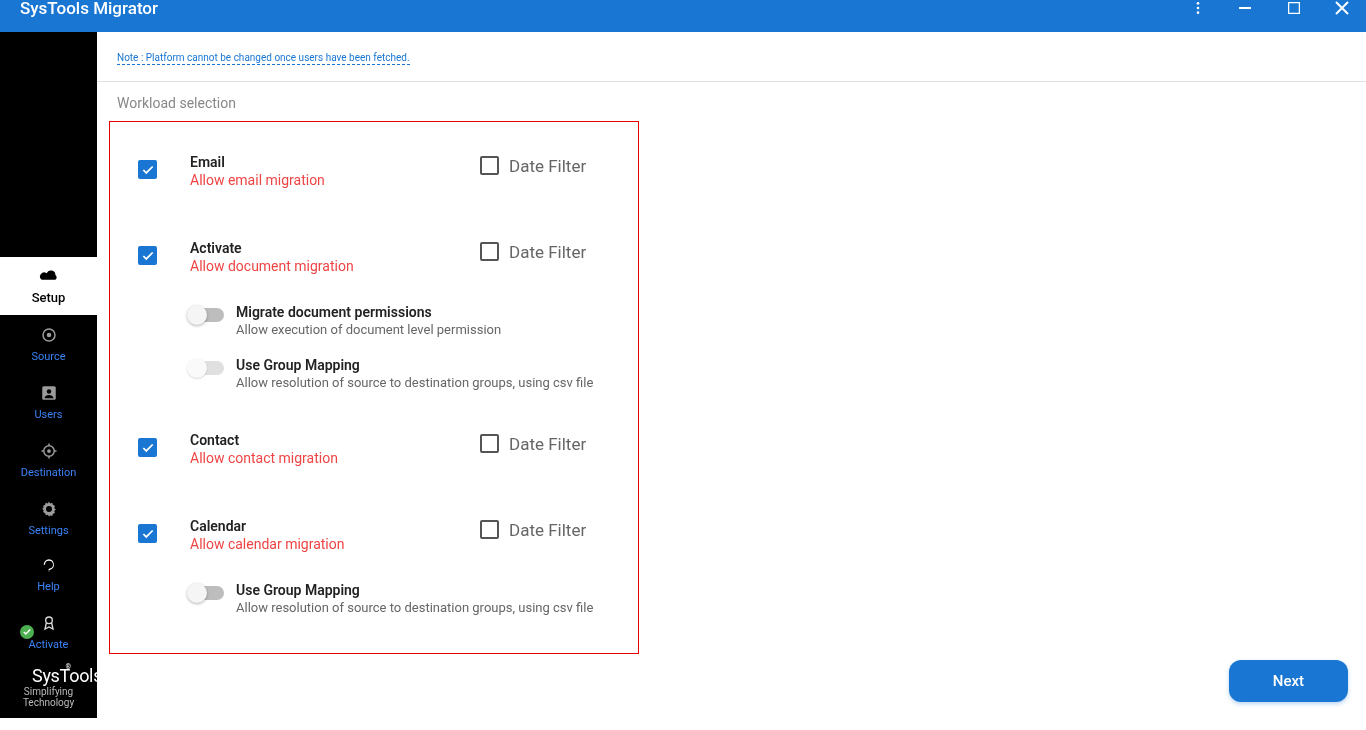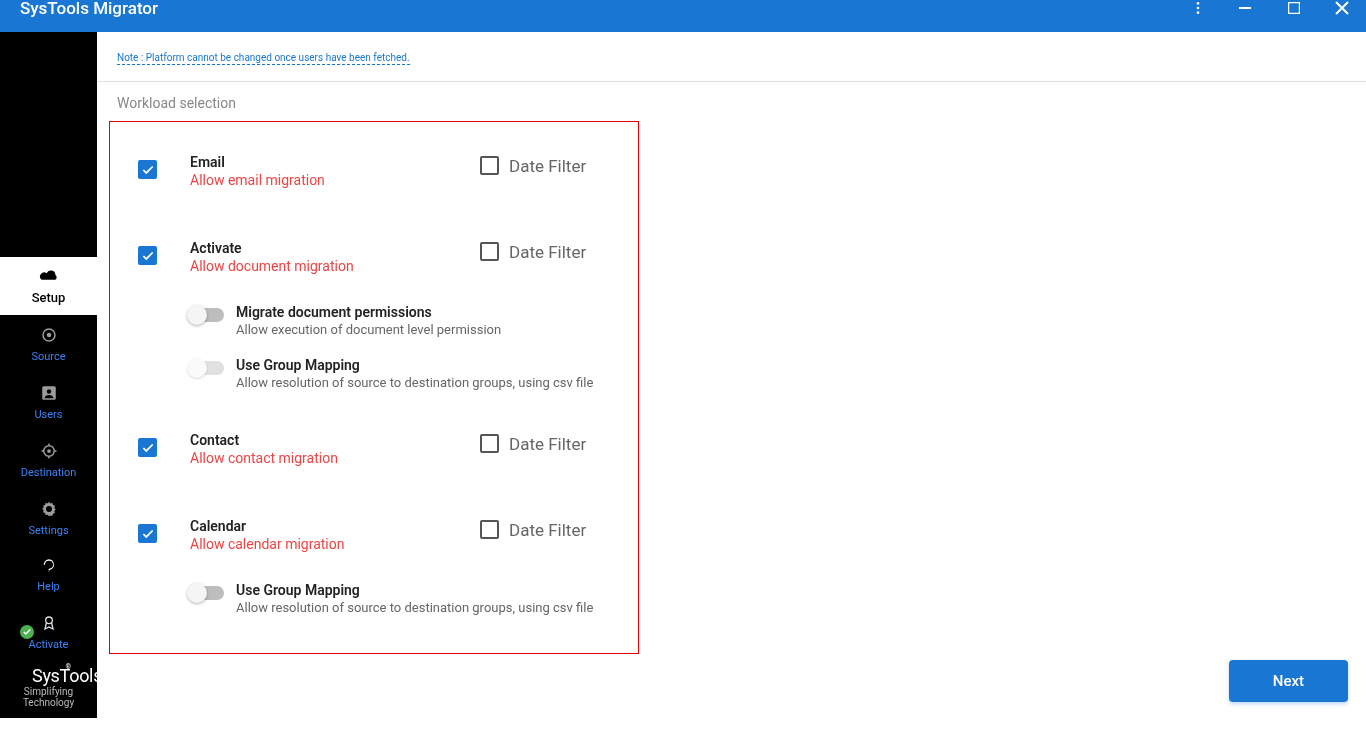--- a/index.html
+++ b/index.html
@@ -67,21 +67,21 @@
     .toggle { width: 34px; height: 14px; border-radius: 10px; background: #bdbdbd; position: relative; cursor: pointer; margin-top: 4px; flex-shrink: 0; }
     .toggle.disabled { background: #e0e0e0; cursor: default; }
     .toggle-knob { width: 20px; height: 20px; border-radius: 50%; background: #f5f5f5; box-shadow: 0 1px 3px rgba(0,0,0,0.3); position: absolute; left: -3px; top: -3px; }
     .toggle.disabled .toggle-knob { background: #fafafa; box-shadow: 0 1px 2px rgba(0,0,0,0.15); }
     .sub-text-col { flex: 1; }
     .sub-title { font-size: 14px; font-weight: 600; color: #222; }
     .sub-desc { font-size: 13px; color: #666; margin-top: 2px; }
 
     
     .next-btn-wrap { position: absolute; right: 18px; bottom: 16px; }
-    .next-btn { background: #1976d2; color: #fff; border: none; padding: 12px 44px; font-size: 15px; font-weight: 500; border-radius: 4px; cursor: pointer; box-shadow: 0 2px 4px rgba(25,118,210,0.3); }
+    .next-btn { background: #1976d2; color: #fff; border: none; padding: 12px 44px; font-size: 15px; font-weight: 500; border-radius: 12px; cursor: pointer; box-shadow: 0 2px 4px rgba(25,118,210,0.3); }
 
     
     .main::-webkit-scrollbar { width: 10px; }
     .main::-webkit-scrollbar-thumb { background: #c1c1c1; border-radius: 5px; }
     .main::-webkit-scrollbar-track { background: #f5f5f5; }
 
     .spacer { height: 24px; }
   </style>
 </head>
 <body>

